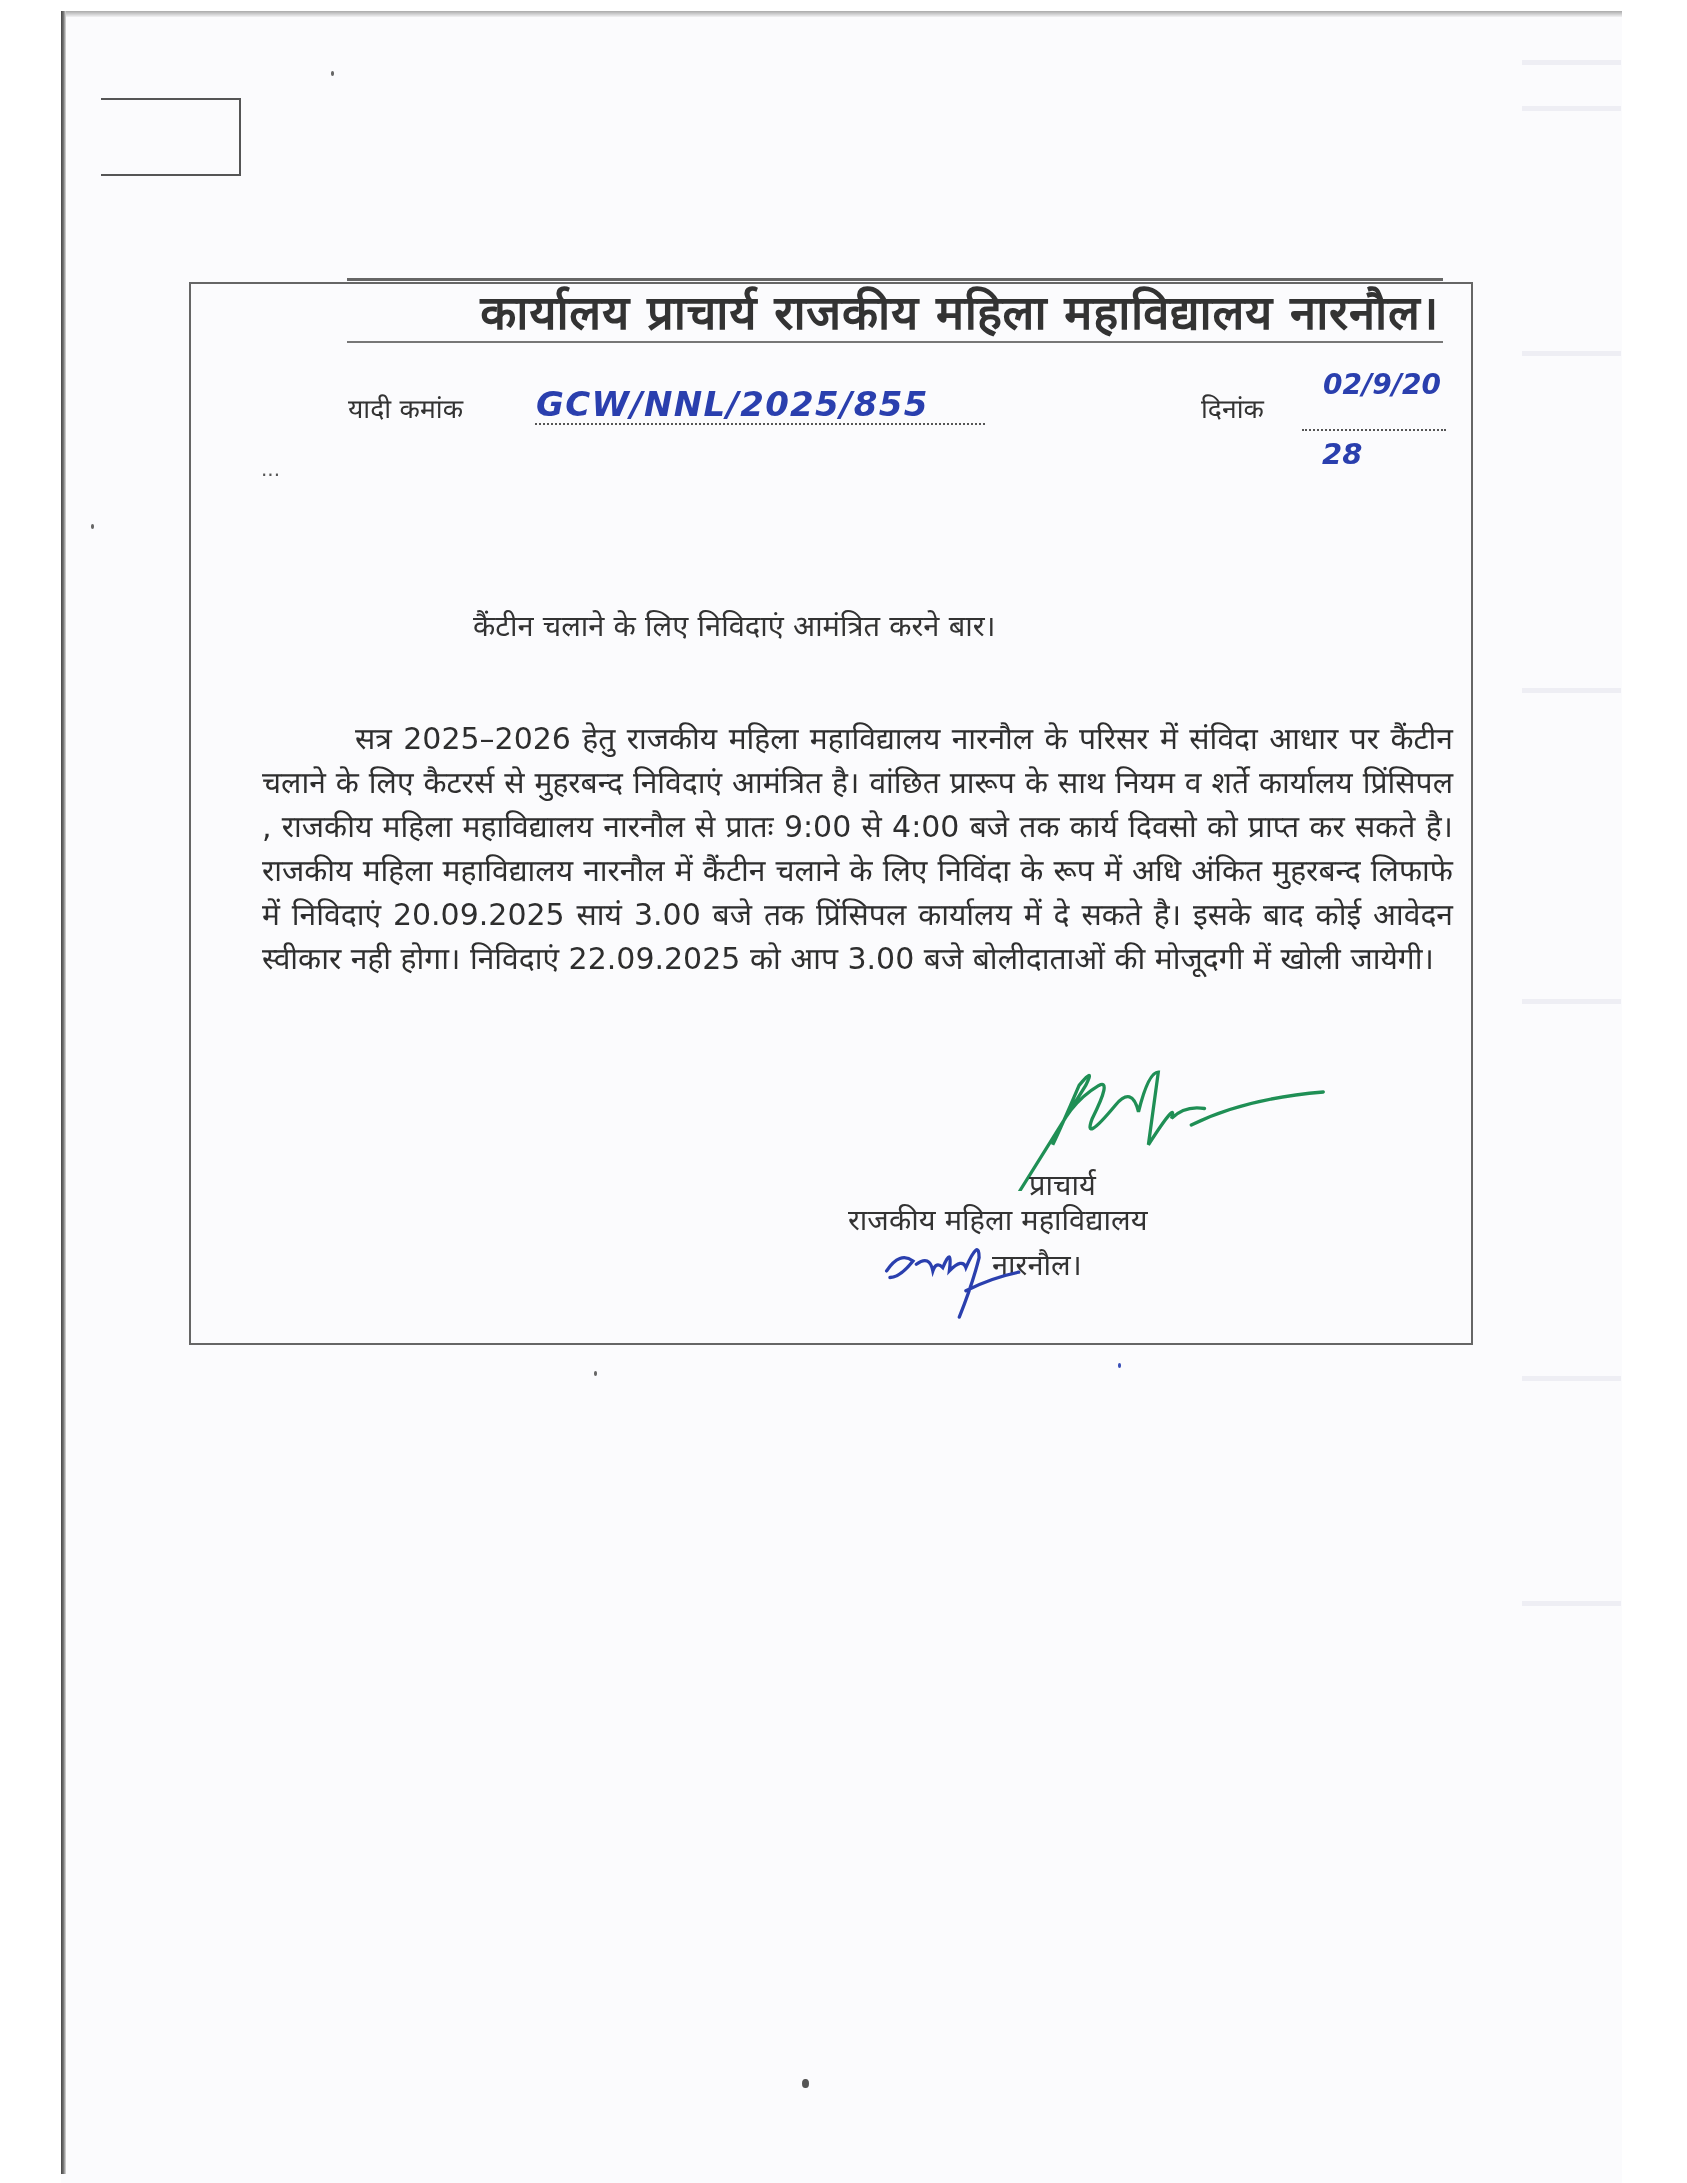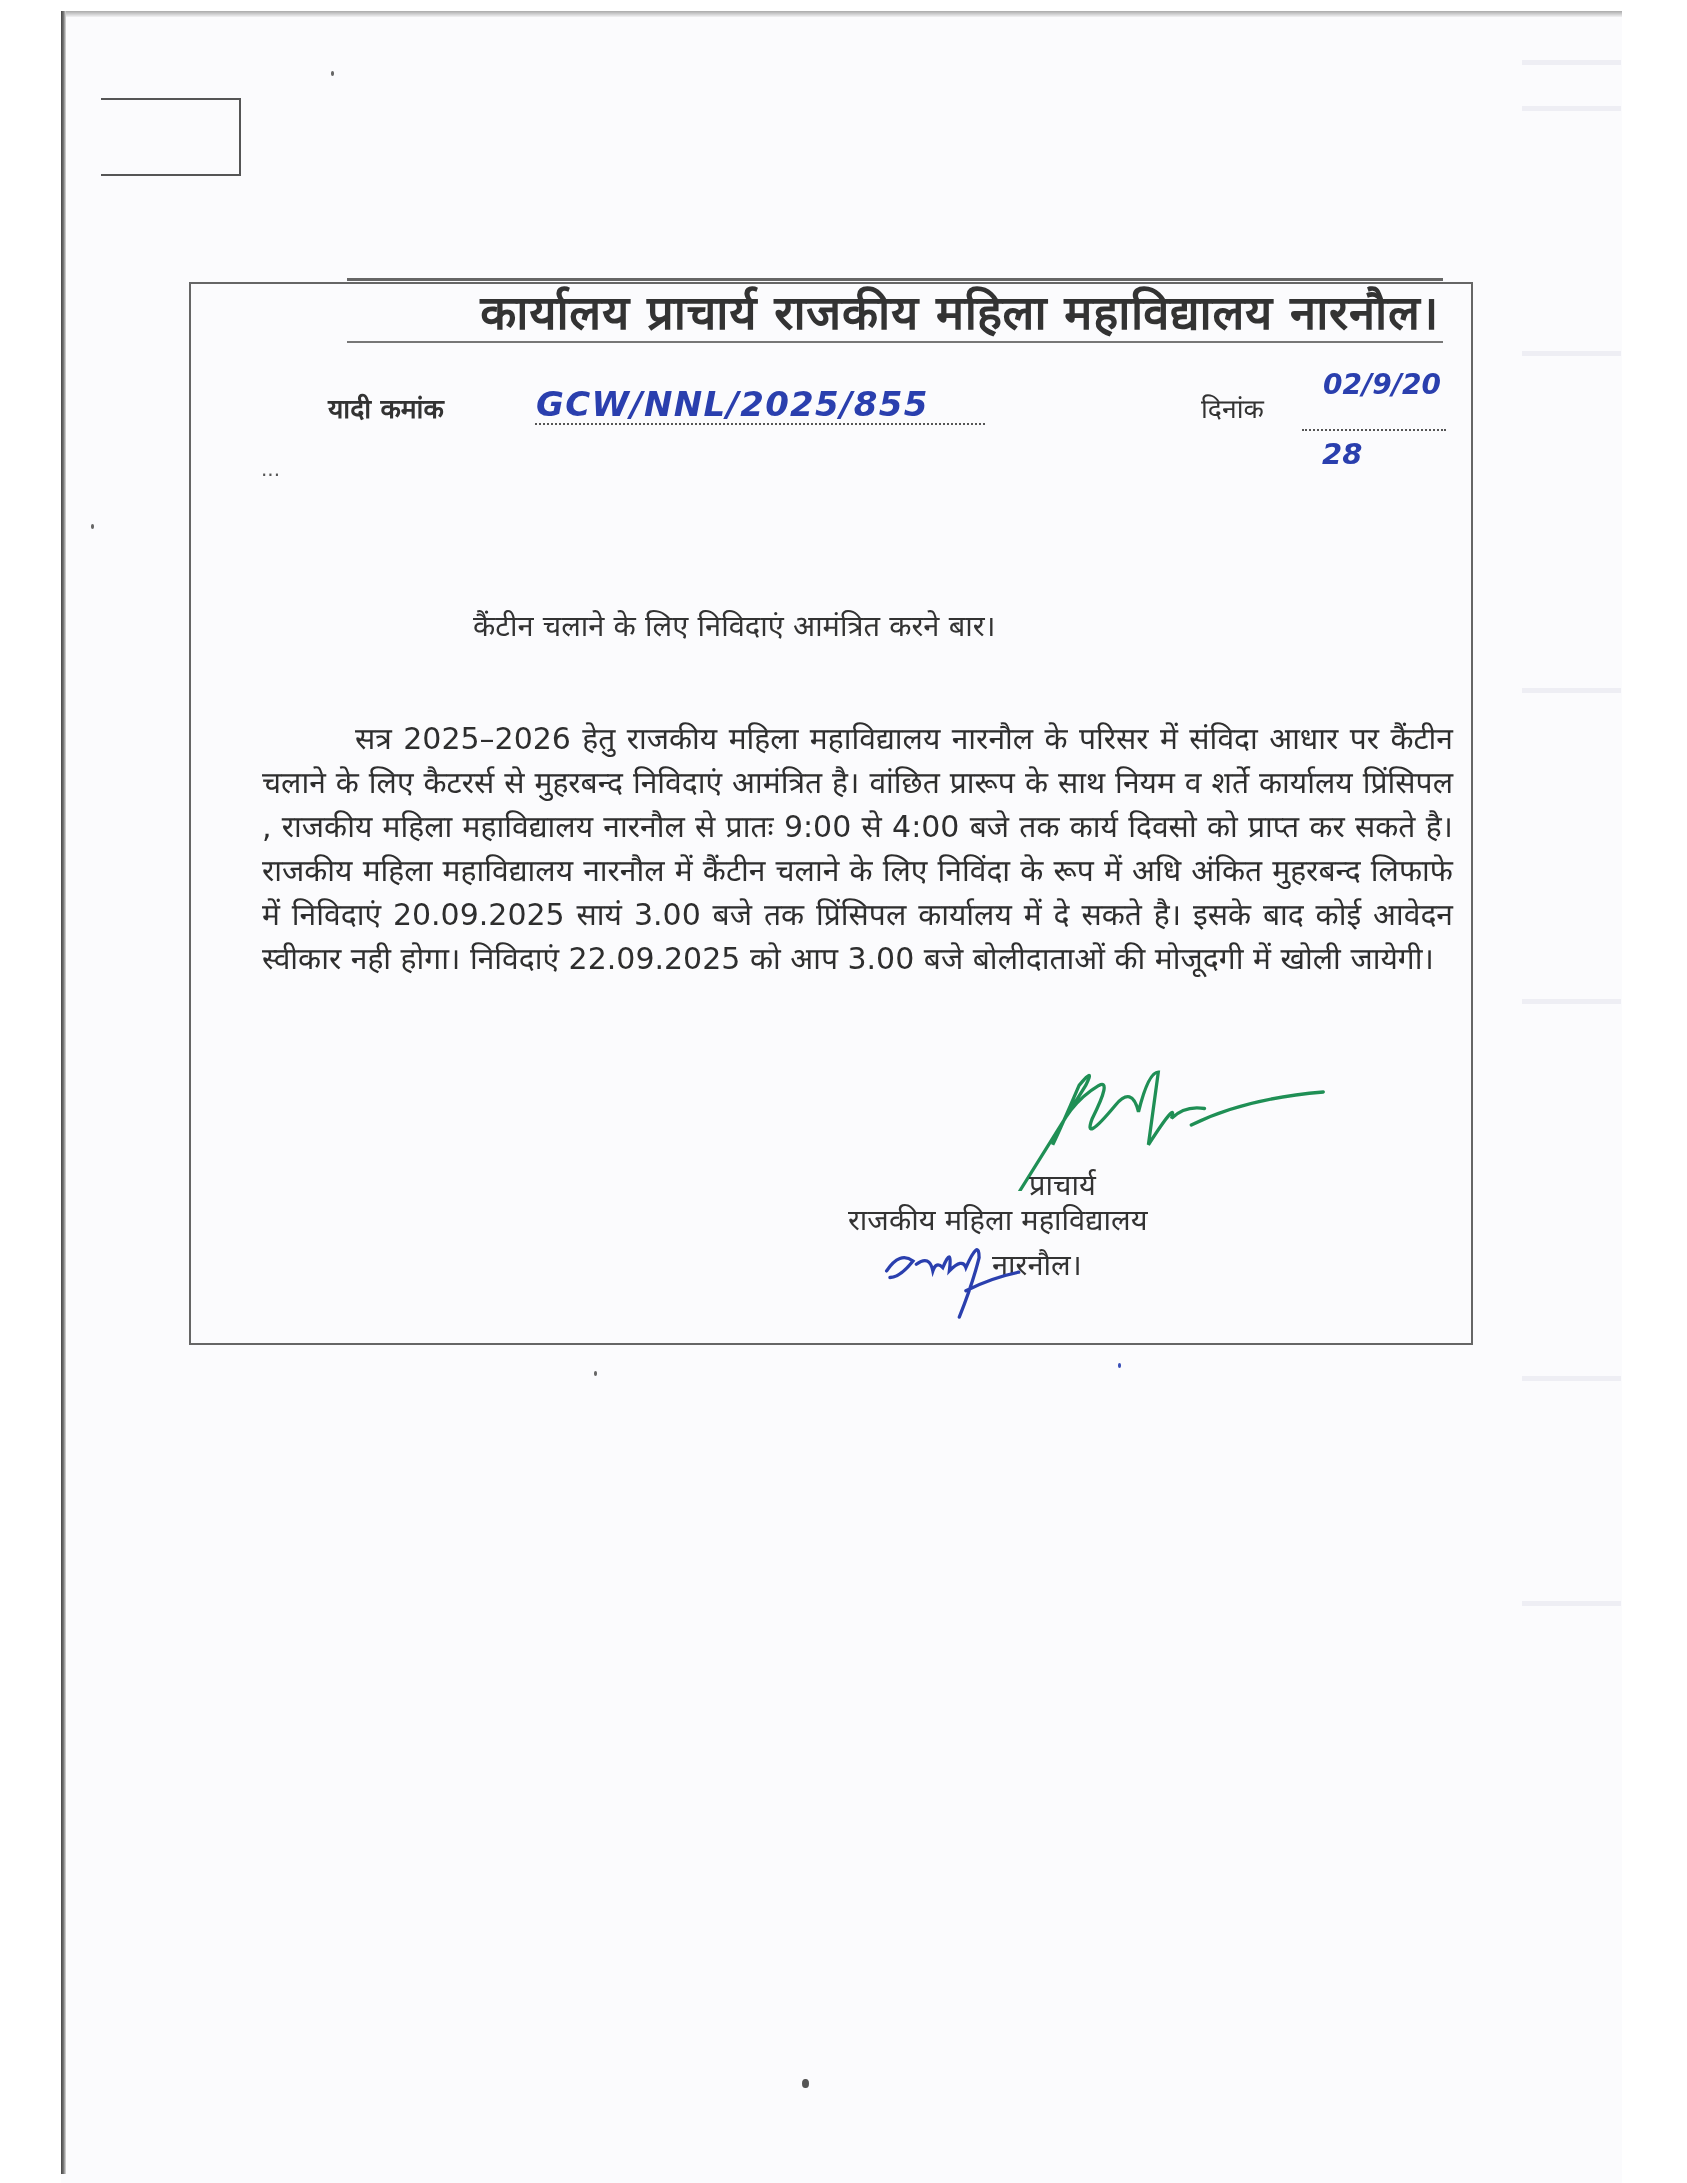--- a/index.html
+++ b/index.html
@@ -43,21 +43,21 @@
     border-top: 3.3px solid #666;
     border-bottom: 2.6px solid #777;
     font-size: 47px; font-weight: bold;
     color: #333;
     display: flex; align-items: center; justify-content: flex-end;
     padding-right: 4px; letter-spacing: 0.7px;
   }
   .ref-row {
     position: absolute; top: 390px; font-size: 26.5px; color: #333;
   }
-  .ref-label { left: 328px; font-weight: bold; }
+  .ref-label { left: 348px; }
   .date-label { left: 1201px; font-family: Liberation Serif, serif; }
   .dotted { border-bottom: 2px dotted #555; display: inline-block; }
   .hand {
     font-family: "DejaVu Sans", sans-serif;
     font-style: italic; color: #2a3fae; font-weight: bold;
   }
   .ref-hand { position: absolute; left: 536px; top: 384px; font-size: 34px; letter-spacing: 1.3px; }
   .ref-dots { position: absolute; left: 535px; top: 423px; width: 450px; }
   .date-hand { position: absolute; left: 1323px; top: 368px; font-size: 28px; }
   .date-dots { position: absolute; left: 1302px; top: 429px; width: 144px; }

